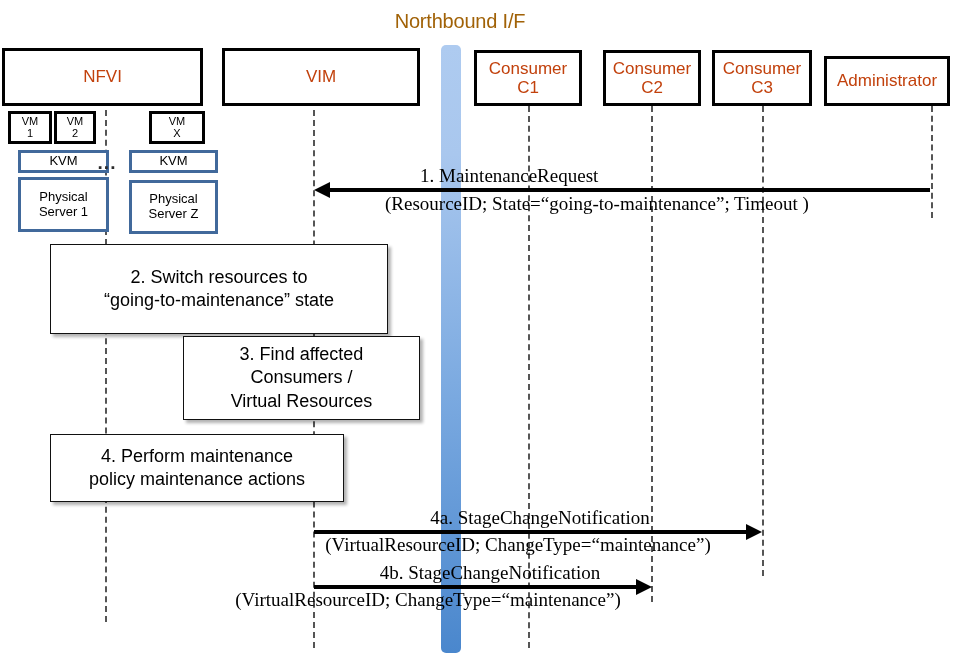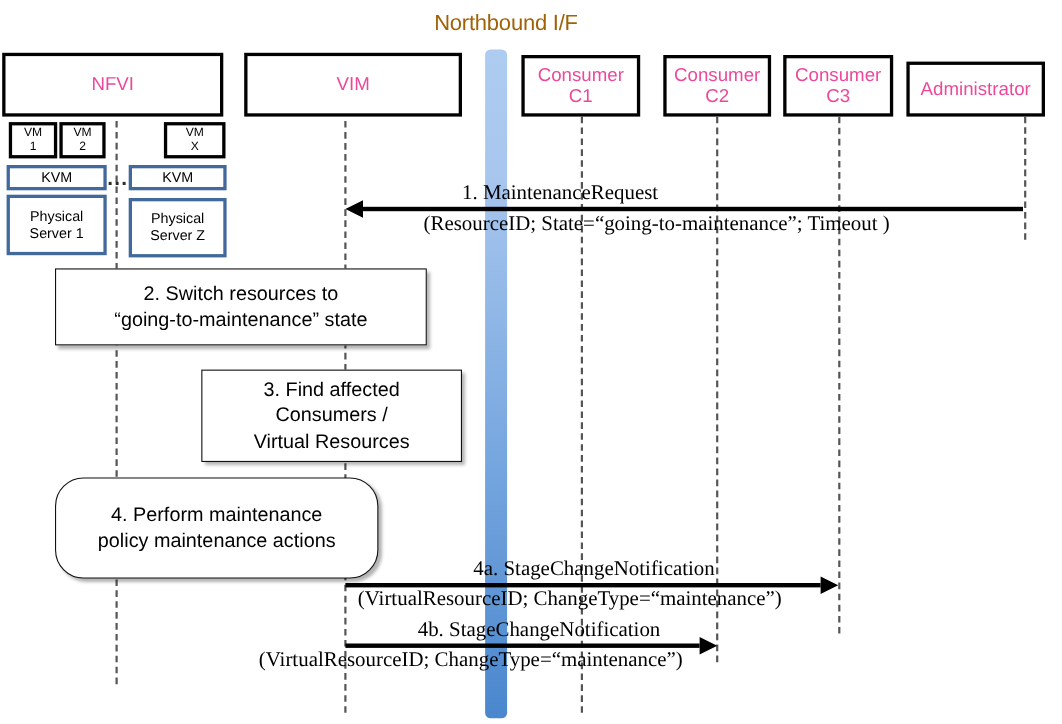--- a/index.html
+++ b/index.html
@@ -32,21 +32,21 @@
   
   .actor-box {
     border: 3px solid #000000;
     background: #ffffff;
     display: flex;
     align-items: center;
     justify-content: center;
     text-align: center;
     line-height: 1.12;
     font-size: 17px;
-    color: #ec4899;
+    color: #c2410c;
     z-index: 6;
   }
 
   
   .lifeline {
     border-left: 2px dashed #555555;
     width: 0;
     z-index: 1;
   }
 
@@ -72,20 +72,21 @@
   .blue-box {
     border: 3px solid #41699B;
     background: #ffffff;
     display: flex;
     align-items: center;
     justify-content: center;
     text-align: center;
     font-size: 13px;
     line-height: 1.12;
     z-index: 6;
+    margin-left: 12px;
   }
   .blue-box.kvm { font-size: 13px; }
   .ellipsis-dots {
     font-size: 19px;
     font-weight: bold;
     letter-spacing: 1px;
     color: #2b2b2b;
     z-index: 7;
   }
 
@@ -229,36 +230,36 @@
       <span>Physical</span><br>
       <span>Server Z</span>
     </span>
   </div>
 
   <div class="abs arrow-line" style="left:330px; top:188px; width:600px;"></div>
   <div class="abs arrow-head left" style="left:314px; top:182px;"></div>
   <div class="abs msg-label" style="left:420px; top:165px; width:540px; text-align:left;">1.    MaintenanceRequest</div>
   <div class="abs msg-label sub" style="left:385px; top:193px; width:560px; text-align:left;">(ResourceID; State=“going-to-maintenance”; Timeout )</div>
 
-  <div class="abs note-box" style="left:50px; top:244px; width:338px; height:70px;">
+  <div class="abs note-box" style="left:50px; top:244px; width:338px; height:90px;">
     <span>
       <span>2. Switch resources to</span><br>
       <span>“going-to-maintenance” state</span>
     </span>
   </div>
 
   <div class="abs note-box" style="left:183px; top:336px; width:237px; height:84px;">
     <span>
       <span>3. Find affected</span><br>
       <span>Consumers /</span><br>
       <span>Virtual Resources</span>
     </span>
   </div>
 
-  <div class="abs note-box" style="left:50px; top:434px; width:294px; height:92px;border-radius:26px;">
+  <div class="abs note-box" style="left:50px; top:434px; width:294px; height:68px;">
     <span>
       <span>4. Perform maintenance</span><br>
       <span>policy maintenance actions</span>
     </span>
   </div>
 
   <div class="abs arrow-line" style="left:314px; top:530px; width:432px;"></div>
   <div class="abs arrow-head right" style="left:746px; top:524px;"></div>
   <div class="abs msg-label" style="left:320px; top:507px; width:440px; text-align:center;">4a. StageChangeNotification</div>
   <div class="abs msg-label sub" style="left:268px; top:534px; width:500px; text-align:center;">(VirtualResourceID; ChangeType=“maintenance”)</div>

